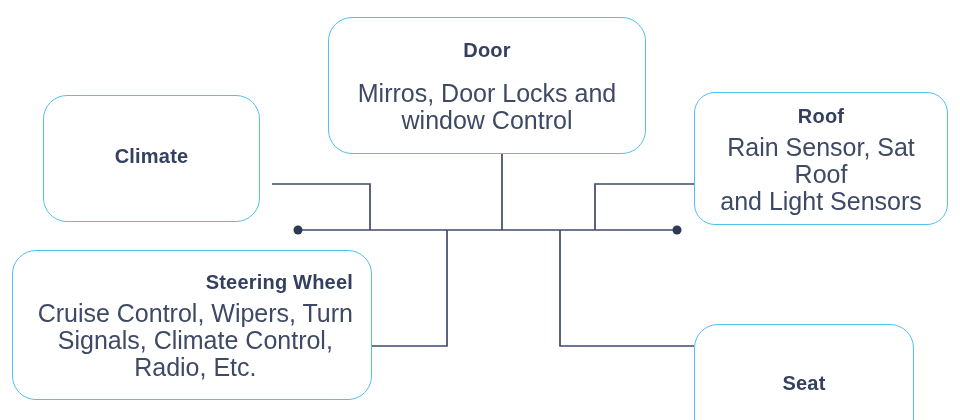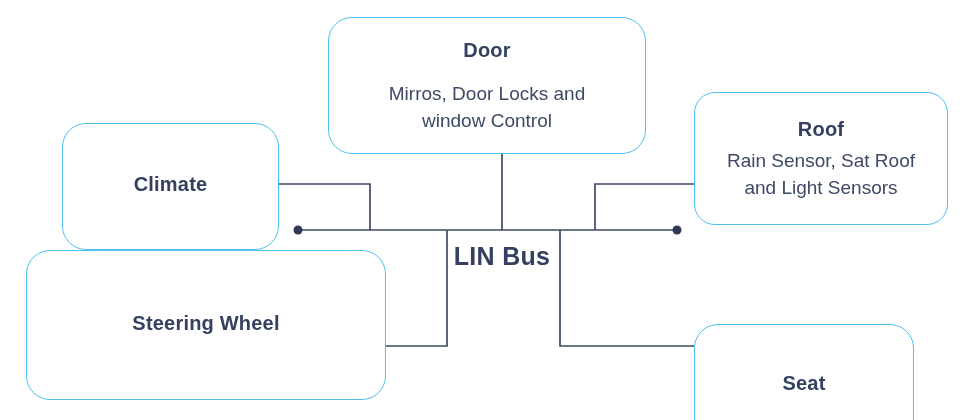--- a/index.html
+++ b/index.html
@@ -44,30 +44,30 @@
     font-size:20px;
     line-height:26px;
     color:var(--title-color);
     margin:0 0 5px 0;
     letter-spacing:0.2px;
   }
   .node.wide-gap .node-title{
     margin-bottom:17px;
   }
   .node-desc{
-    font-size:19px;
+    font-size:25px;
     line-height:27px;
     color:var(--body-text-color);
     margin:0;
     white-space:pre-line;
   }
-  .node-climate{left:62px;top:95px;width:217px;height:127px;margin-top:28px;}
+  .node-climate{left:43px;top:95px;width:217px;height:127px;}
   .node-door{left:328px;top:17px;width:318px;height:137px;}
   .node-roof{left:694px;top:92px;width:254px;height:133px;border-radius:21px;}
-  .node-steering{left:26px;top:250px;width:360px;height:150px;}
+  .node-steering{left:12px;top:250px;width:360px;height:150px;align-items:flex-end;}
   .node-seat{left:694px;top:277px;width:220px;height:134px;margin-top:47px;}
   .bus-label{
     position:absolute;
     left:502px;top:243px;
     transform:translateX(-50%);
     font-weight:bold;
     font-size:25px;
     line-height:26px;
     color:var(--title-color);
     z-index:1;
@@ -104,21 +104,23 @@
   </div>
 
   <div class="node node-roof">
     <div class="node-title">Roof</div>
     <div class="node-desc">Rain Sensor, Sat Roof
 and Light Sensors</div>
   </div>
 
   <div class="node node-steering">
     <div class="node-title">Steering Wheel</div>
+    <div class="node-desc">Cruise Control, Wipers, Turn
+Signals, Climate Control,
+Radio, Etc.</div>
   </div>
 
   <div class="node node-seat wide-gap">
     <div class="node-title">Seat</div>
   </div>
 
-  <div class="bus-label">LIN Bus</div>
 
 </div>
 
 </body></html>

